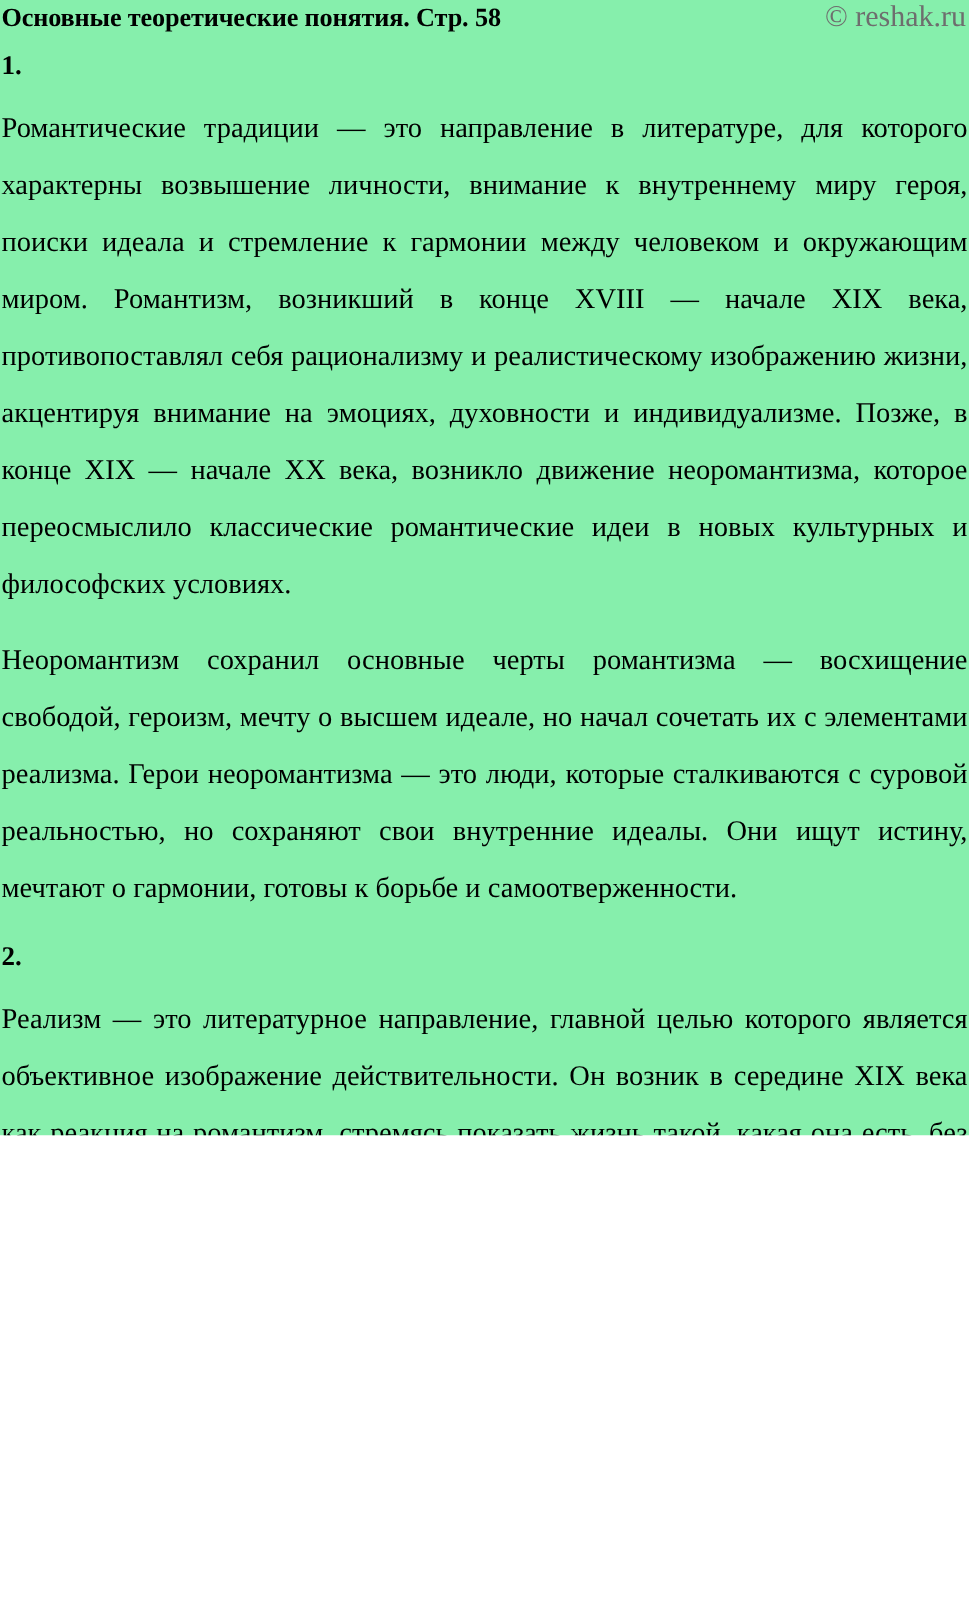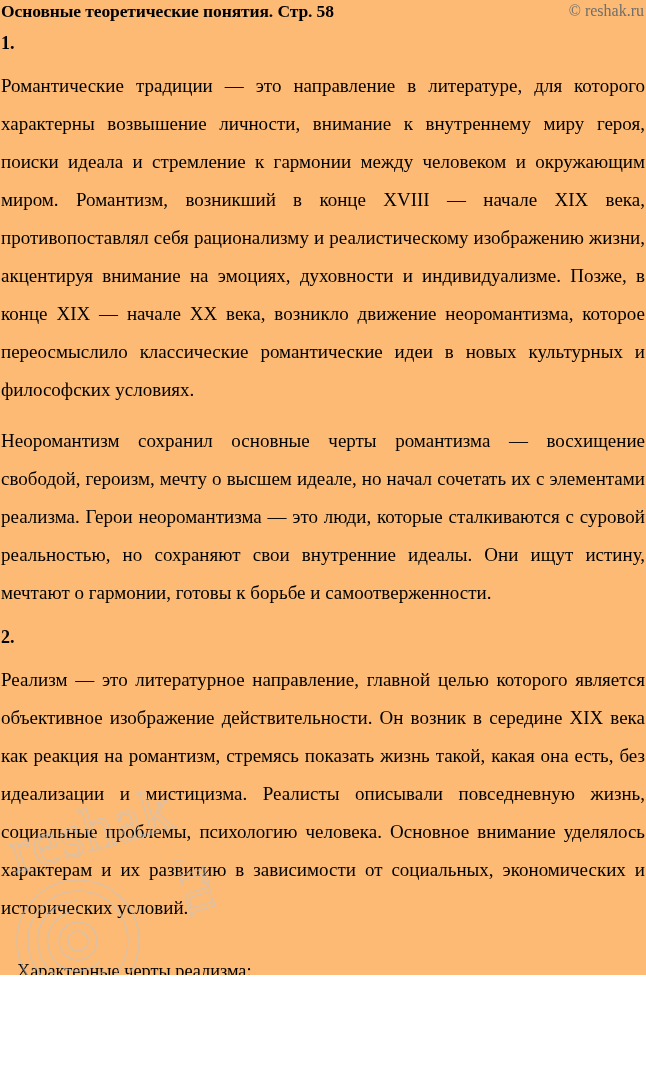--- a/index.html
+++ b/index.html
@@ -4,22 +4,22 @@
 <style>
   html, body {
     margin: 0;
     padding: 0;
     background: #ffffff;
   }
 
   .page {
     position: relative;
     width: 646px;
-    height: 975px;
-    background: #fdba74;
+    height: 757px;
+    background: #86efac;
     overflow: hidden;
     font-family: "Liberation Serif", "DejaVu Serif", serif;
     color: #000000;
   }
 
   
   .header {
     position: absolute;
     top: 0;
     left: 0;
@@ -33,21 +33,21 @@
   .doc-title {
     font-size: 17.5px;
     font-weight: bold;
     line-height: 22px;
     letter-spacing: -0.1px;
     white-space: nowrap;
     padding-left: 1px;
   }
 
   .copyright {
-    font-size: 16px;
+    font-size: 20px;
     line-height: 22px;
     color: #6e6e6e;
     white-space: nowrap;
     padding-right: 2px;
   }
 
   
   .content {
     position: absolute;
     top: 31px;

